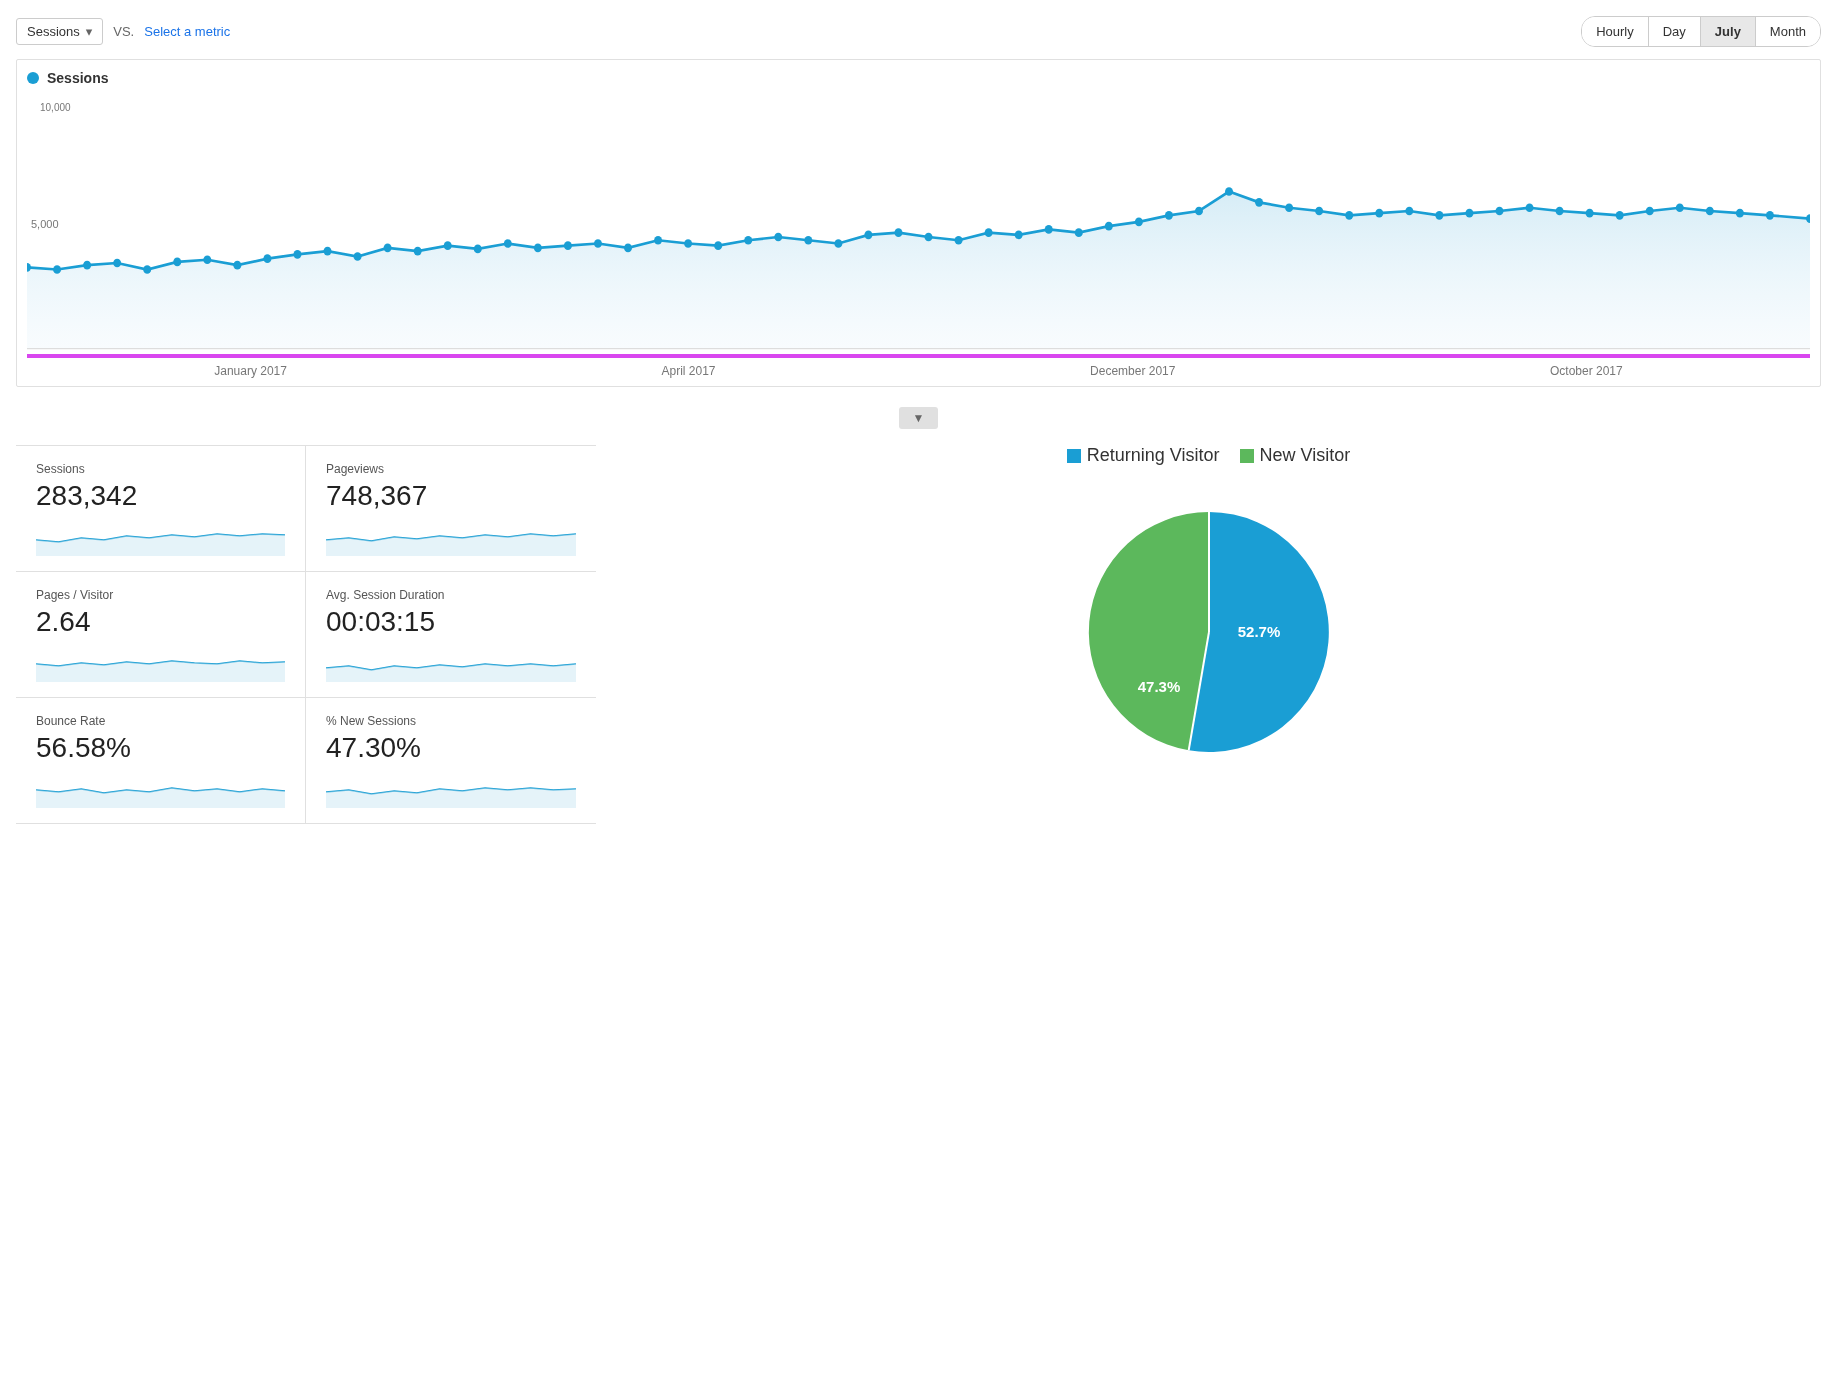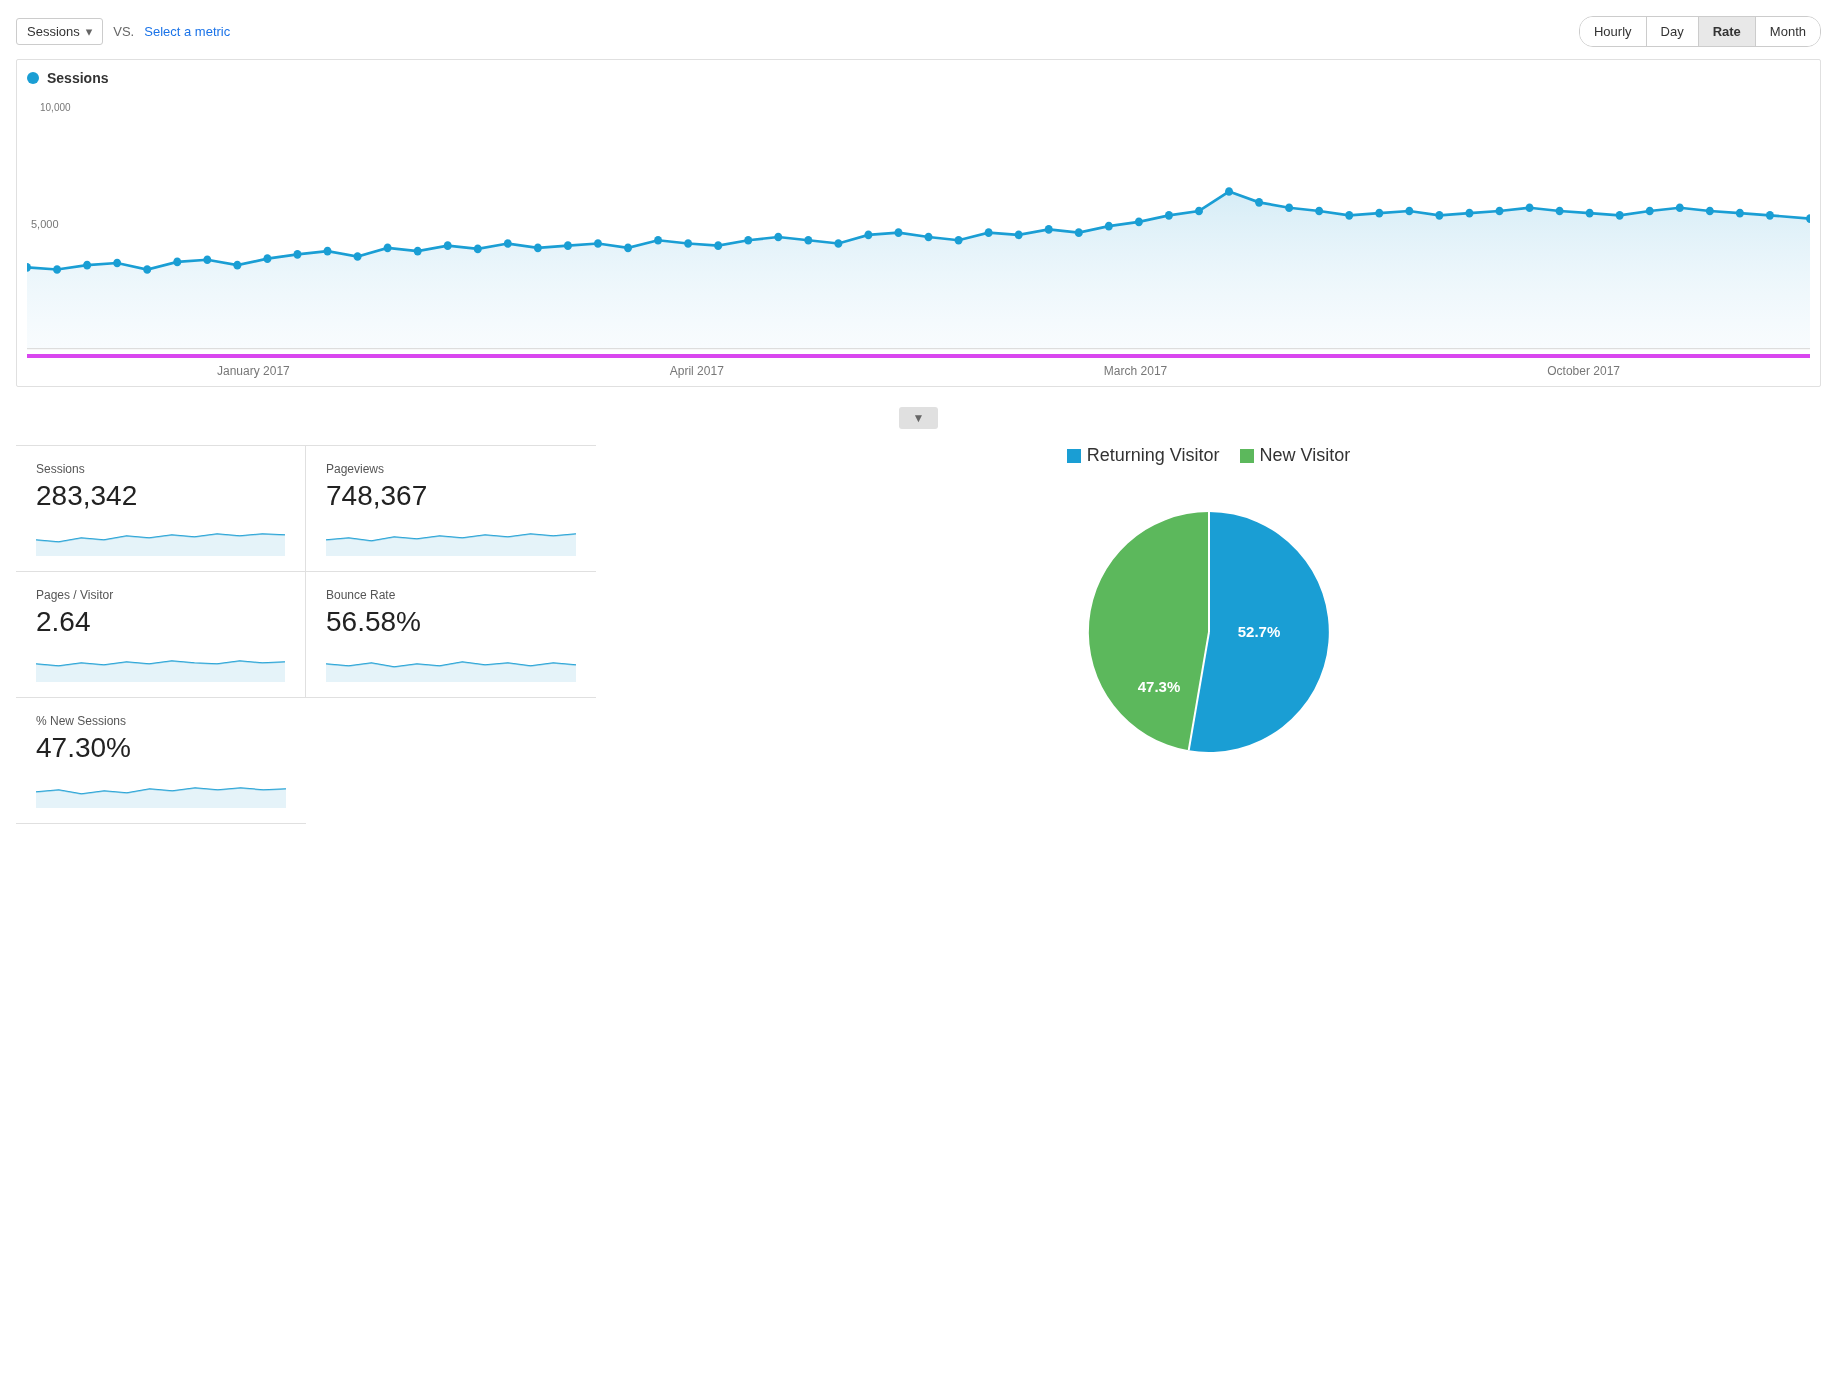--- a/index.html
+++ b/index.html
@@ -57,21 +57,21 @@
     <div class="metric-dropdown">
       <span>Sessions</span>
       <span class="arrow">▾</span>
     </div>
     <span class="vs-label">VS.</span>
     <a class="select-metric">Select a metric</a>
   </div>
   <div class="time-buttons">
     <button class="time-btn">Hourly</button>
     <button class="time-btn">Day</button>
-    <button class="time-btn active">Rate</button>
+    <button class="time-btn active">July</button>
     <button class="time-btn">Month</button>
   </div>
 </div>
 
 <div class="chart-area">
   <div class="chart-legend">
     <span class="legend-dot"></span>
     <span class="legend-label">Sessions</span>
   </div>
   <div class="chart-container">
@@ -150,21 +150,21 @@
       <circle cx="1710" cy="110" r="4" fill="#1a9ed4"></circle>
       <circle cx="1740" cy="112" r="4" fill="#1a9ed4"></circle>
       <circle cx="1780" cy="115" r="4" fill="#1a9ed4"></circle>
 
       <line x1="0" y1="235" x2="1780" y2="235" stroke="#ddd" stroke-width="1"></line>
     </svg>
   </div>
   <div class="x-axis-labels">
     <span>January 2017</span>
     <span>April 2017</span>
-    <span>March 2017</span>
+    <span>December 2017</span>
     <span>October 2017</span>
   </div>
 </div>
 
 <div class="scroll-hint">
   <button class="scroll-btn">▼</button>
 </div>
 
 <div class="metrics-section">
 
@@ -191,20 +191,28 @@
 
     <div class="metric-cell">
       <div class="metric-label">Pages / Visitor</div>
       <div class="metric-value">2.64</div>
       <svg class="sparkline" viewBox="0 0 220 36" preserveAspectRatio="none">
         <path d="M0,18 L20,20 L40,17 L60,19 L80,16 L100,18 L120,15 L140,17 L160,18 L180,15 L200,17 L220,16" fill="none" stroke="#1a9ed4" stroke-width="1.5"></path>
         <path d="M0,18 L20,20 L40,17 L60,19 L80,16 L100,18 L120,15 L140,17 L160,18 L180,15 L200,17 L220,16 L220,36 L0,36 Z" fill="#cce8f4" opacity="0.5"></path>
       </svg>
     </div>
 
+    <div class="metric-cell">
+      <div class="metric-label">Avg. Session Duration</div>
+      <div class="metric-value">00:03:15</div>
+      <svg class="sparkline" viewBox="0 0 220 36" preserveAspectRatio="none">
+        <path d="M0,22 L20,20 L40,24 L60,20 L80,22 L100,19 L120,21 L140,18 L160,20 L180,18 L200,20 L220,18" fill="none" stroke="#1a9ed4" stroke-width="1.5"></path>
+        <path d="M0,22 L20,20 L40,24 L60,20 L80,22 L100,19 L120,21 L140,18 L160,20 L180,18 L200,20 L220,18 L220,36 L0,36 Z" fill="#cce8f4" opacity="0.5"></path>
+      </svg>
+    </div>
 
     <div class="metric-cell">
       <div class="metric-label">Bounce Rate</div>
       <div class="metric-value">56.58%</div>
       <svg class="sparkline" viewBox="0 0 220 36" preserveAspectRatio="none">
         <path d="M0,18 L20,20 L40,17 L60,21 L80,18 L100,20 L120,16 L140,19 L160,17 L180,20 L200,17 L220,19" fill="none" stroke="#1a9ed4" stroke-width="1.5"></path>
         <path d="M0,18 L20,20 L40,17 L60,21 L80,18 L100,20 L120,16 L140,19 L160,17 L180,20 L200,17 L220,19 L220,36 L0,36 Z" fill="#cce8f4" opacity="0.5"></path>
       </svg>
     </div>
 

